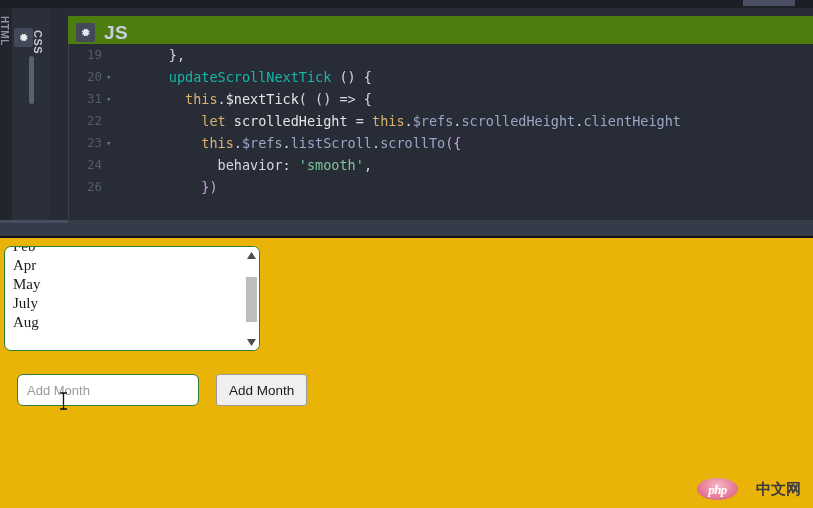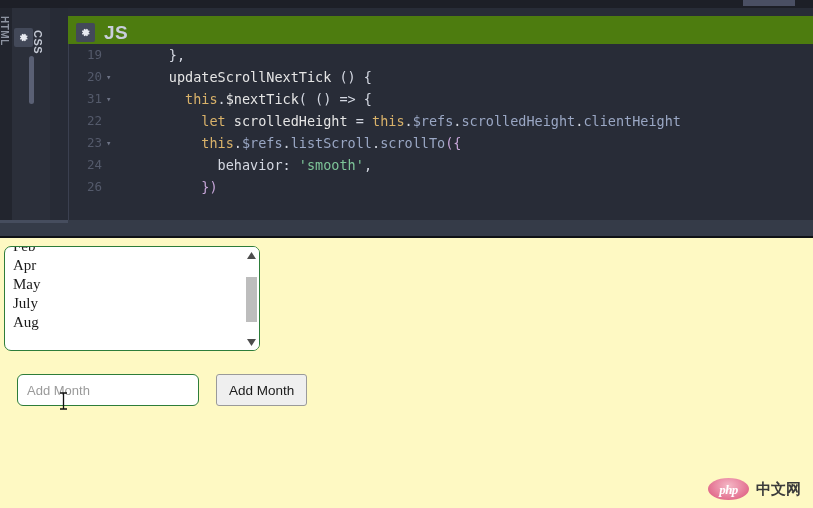--- a/index.html
+++ b/index.html
@@ -162,21 +162,21 @@
     left: 52px;
     color: #d4d8e2;
   }
 
   
   .t-plain   { color: #d4d8e2; }
   .t-kw      { color: #d9b26a; }
   .t-this    { color: #d9b26a; }
   .t-prop    { color: #e5e5e5; }
   .t-member  { color: #9aa7c4; margin-top: 12px; }
-  .t-fn      { color: #e5e5e5; }
+  .t-fn      { color: #14b8a6; }
   .t-str     { color: #7ec699; }
   .t-punct   { color: #d4d8e2; }
   .t-paren   { color: #c6a5d8; }
 
   
   #divider {
     position: absolute;
     top: 220px; left: 0;
     width: 813px; height: 16px;
     background: #353b48;
@@ -192,21 +192,21 @@
     top: 236px; left: 0;
     width: 813px; height: 2px;
     background: #0f1115;
   }
 
   
   #preview {
     position: absolute;
     top: 238px; left: 0;
     width: 813px; height: 270px;
-    background: #fef9c3;
+    background: #eab308;
   }
 
   
   #month-list {
     position: absolute;
     left: 4px; top: 8px;
     width: 256px; height: 105px;
     border: 1px solid #2e7d3a;
     border-radius: 7px;
     background: #ffffff;
@@ -300,21 +300,21 @@
     width: 9px; height: 18px;
     pointer-events: none;
   }
 
   
   #watermark {
     position: absolute;
     right: 12px; bottom: 8px;
     display: flex;
     align-items: center;
-    gap: 7px;
+    gap: 18px;
     justify-content: space-between;
   }
   #php-logo {
     width: 41px; height: 22px;
     border-radius: 50%;
     background: radial-gradient(ellipse at 50% 35%, #f4b8c6 0%, #ea8aa4 45%, #d94f76 100%);
     display: flex;
     align-items: center;
     justify-content: center;
   }

